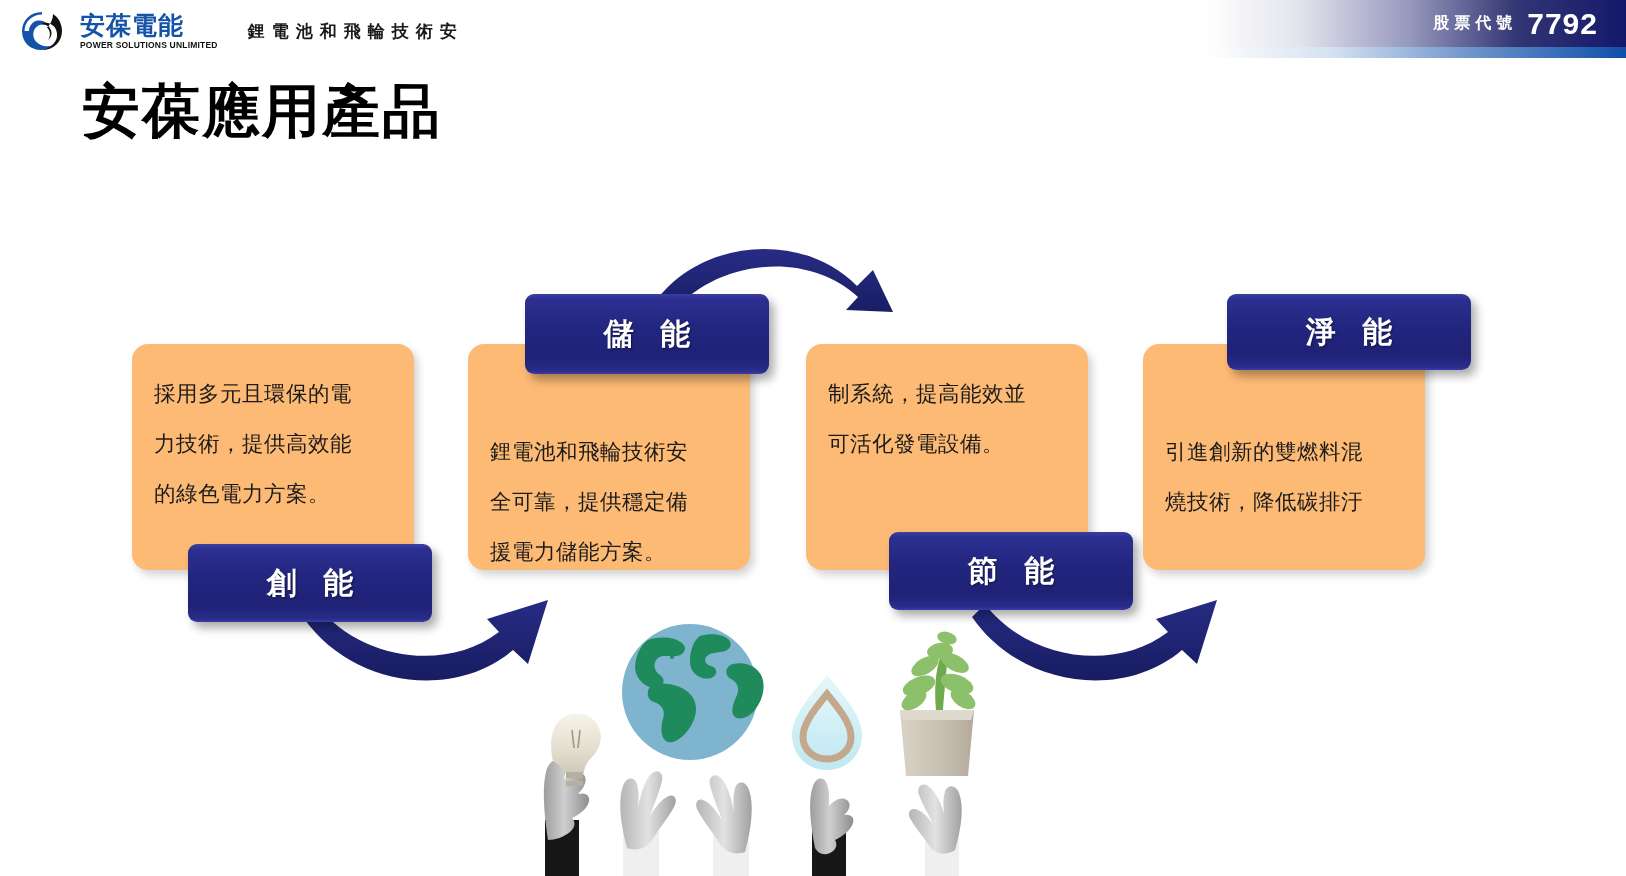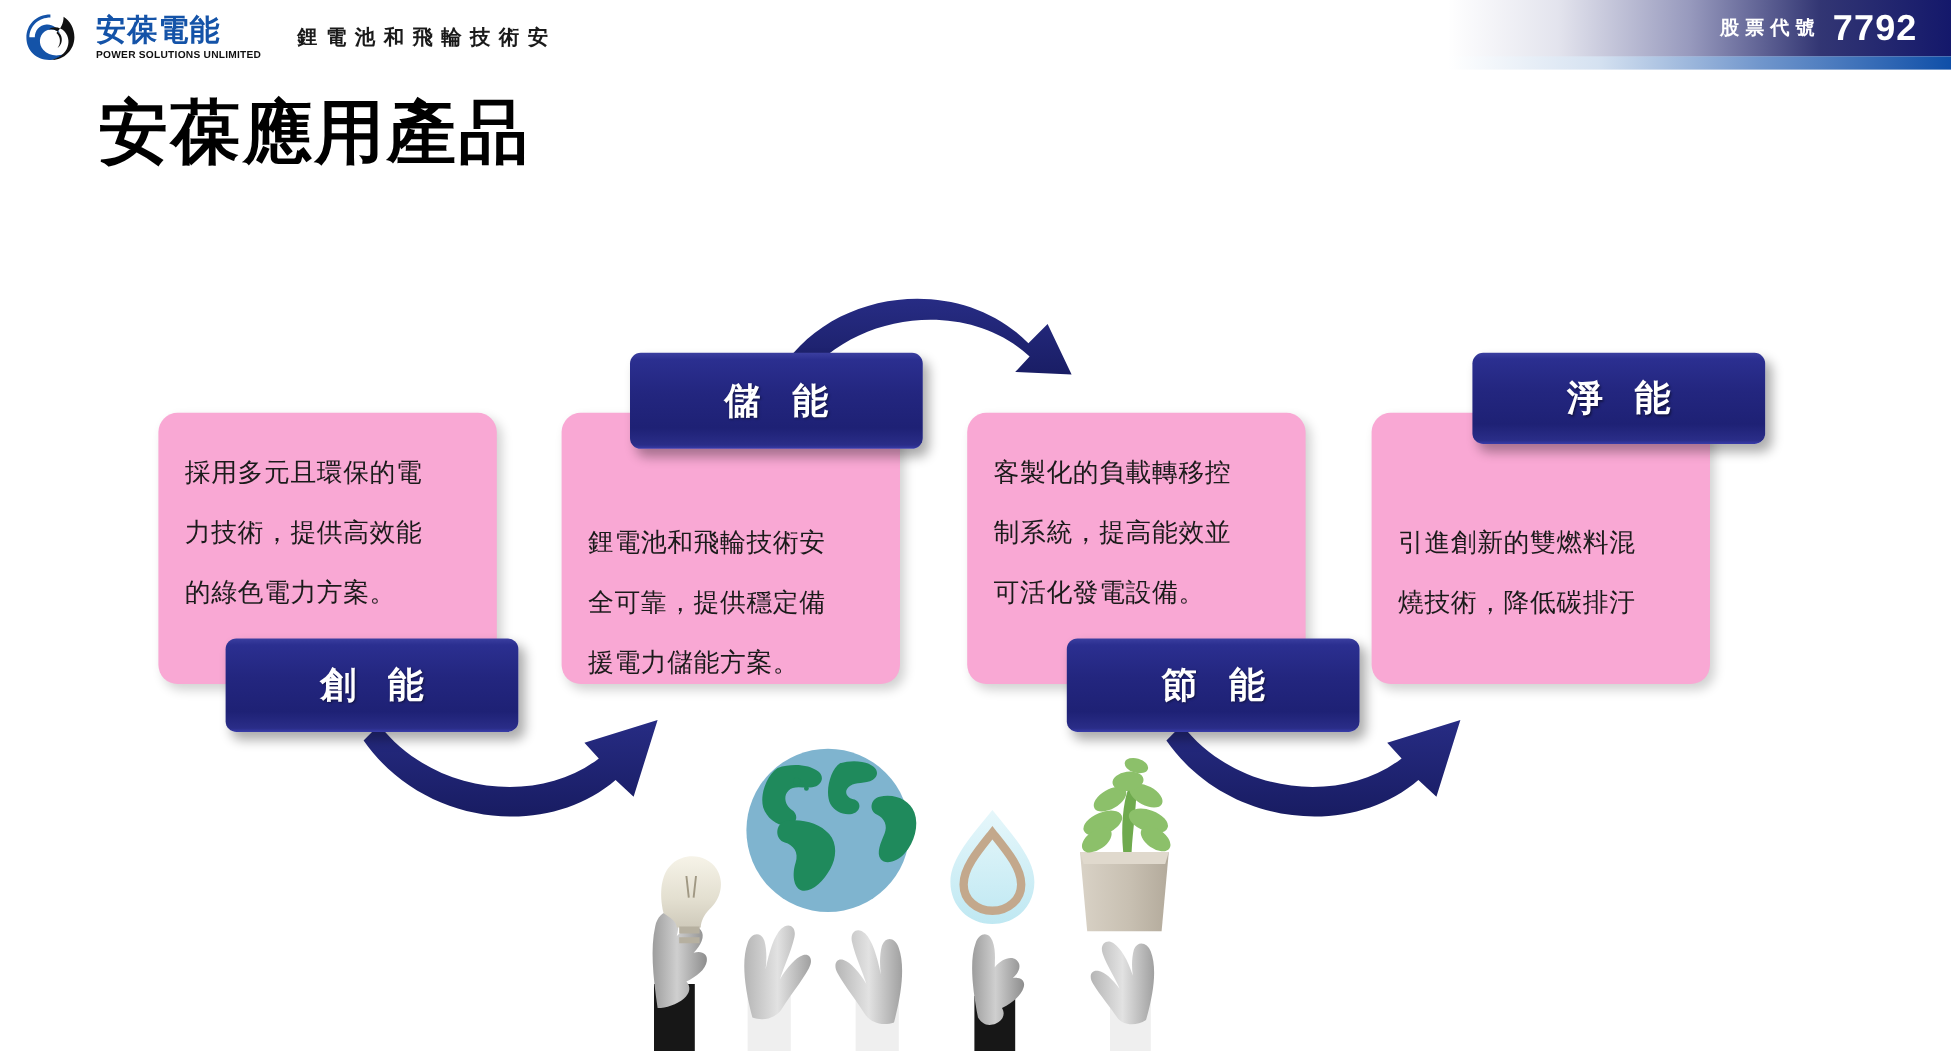--- a/index.html
+++ b/index.html
@@ -49,21 +49,21 @@
   
   .page-title {
     position:absolute; left:82px; top:82px;
     font-size:58px; font-weight:700; color:#000000; letter-spacing:2px;
     line-height:1;
   }
 
   
   .card {
     position:absolute;
-    background:#f9a8d4;
+    background:#fdba74;
     border-radius:16px;
     box-shadow:4px 5px 9px rgba(0,0,0,0.18);
   }
   .card-text {
     position:absolute; left:0; right:0;
     padding:0 22px;
     font-size:21.5px; color:#1b1b1b; line-height:2.32;
     text-align:left; letter-spacing:0.5px;
   }
 
@@ -249,38 +249,37 @@
   </g>
 </svg>
 
 <div class="card" style="left:132px; top:344px; width:282px; height:226px;">
   <div class="card-text" style="top:26px;">
     <div>採用多元且環保的電</div>
     <div>力技術，提供高效能</div>
     <div>的綠色電力方案。</div>
   </div>
 </div>
-<div class="badge" style="left:188px; top:532px; width:244px; height:78px;">
+<div class="badge" style="left:188px; top:544px; width:244px; height:78px;">
   <span class="badge-text">創 能</span>
 </div>
 
 <div class="card" style="left:468px; top:344px; width:282px; height:226px;">
   <div class="card-text" style="top:84px;">
     <div>鋰電池和飛輪技術安</div>
     <div>全可靠，提供穩定備</div>
     <div>援電力儲能方案。</div>
   </div>
 </div>
 <div class="badge" style="left:525px; top:294px; width:244px; height:80px;">
   <span class="badge-text">儲 能</span>
 </div>
 
 <div class="card" style="left:806px; top:344px; width:282px; height:226px;">
   <div class="card-text" style="top:26px;">
-    <div>客製化的負載轉移控</div>
     <div>制系統，提高能效並</div>
     <div>可活化發電設備。</div>
   </div>
 </div>
 <div class="badge" style="left:861px; top:532px; width:244px; height:78px;margin-left:28px;">
   <span class="badge-text">節 能</span>
 </div>
 
 <div class="card" style="left:1143px; top:344px; width:282px; height:226px;">
   <div class="card-text" style="top:84px;">

